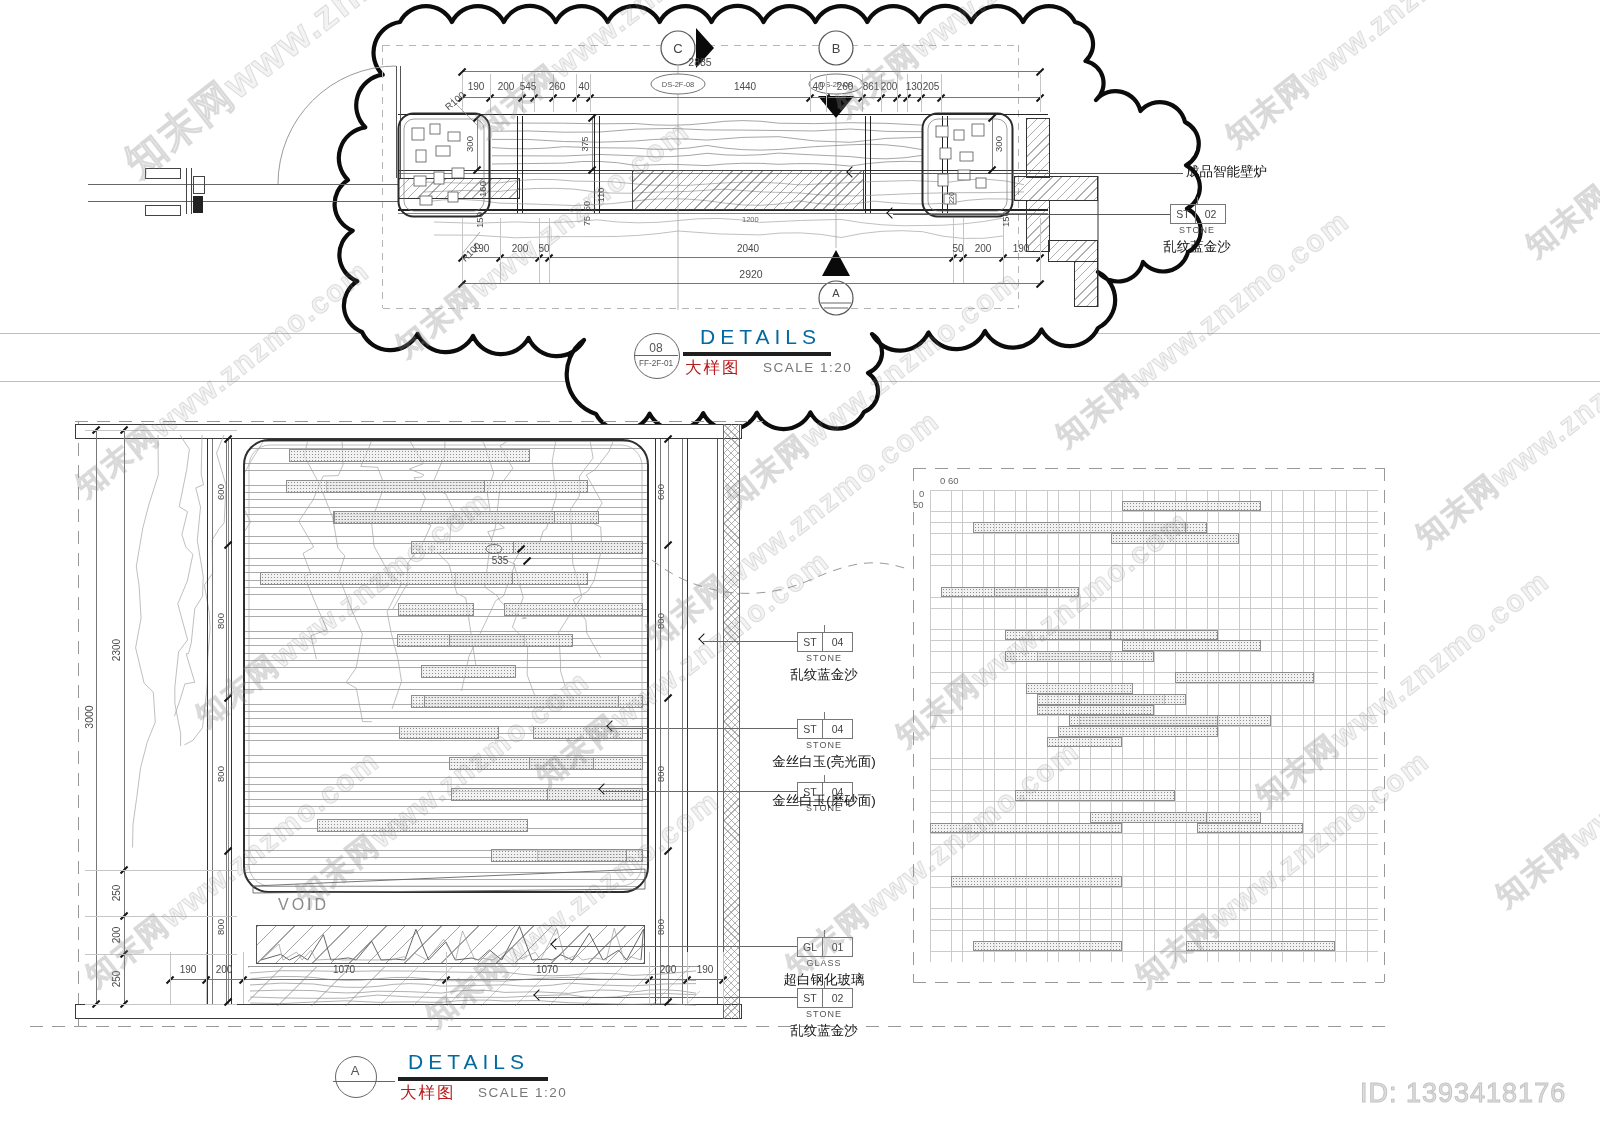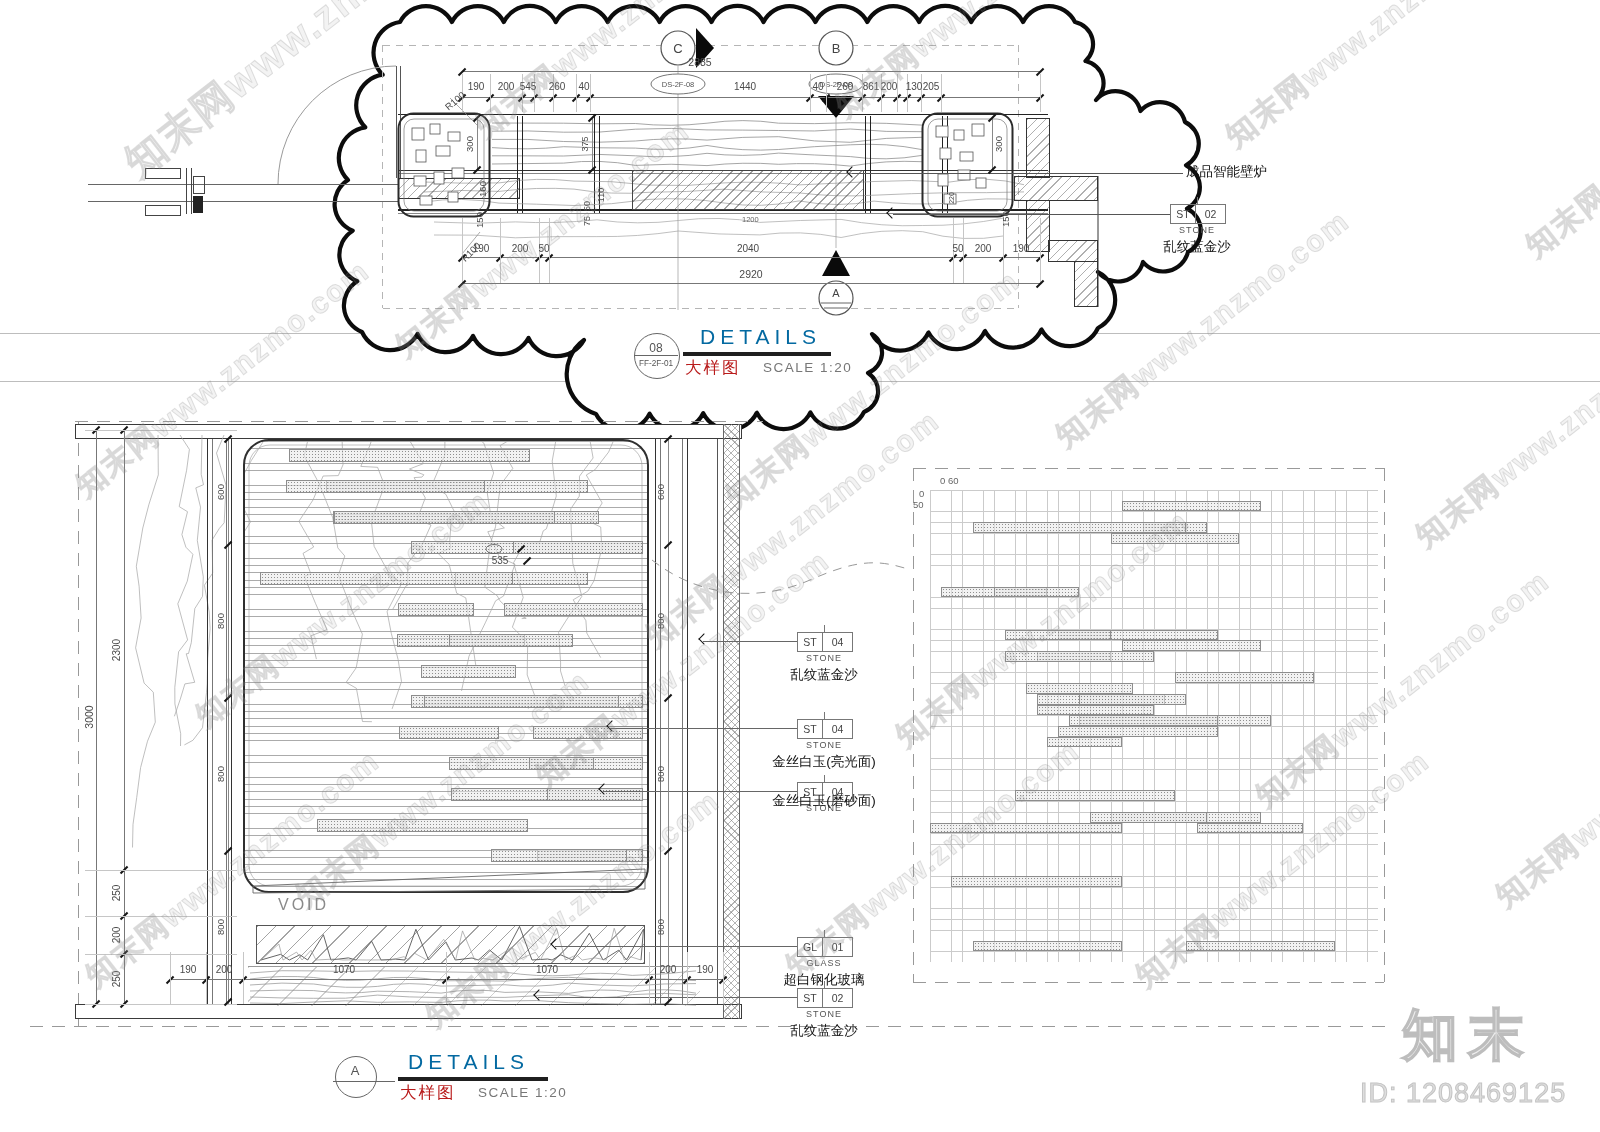--- a/index.html
+++ b/index.html
@@ -402,22 +402,21 @@
         <div class="stipple" style="left: 0px; top: 332.6px; width: 192.1px; height: 10.7px;"></div>
         <div class="stipple" style="left: 21.3px; top: 386.3px; width: 170.7px; height: 10.7px;"></div>
         <div class="stipple" style="left: 42.7px; top: 450.7px; width: 149.4px; height: 10.7px;"></div>
         <div class="stipple" style="left: 256.1px; top: 450.7px; width: 149.4px; height: 10.7px;"></div>
       </div>
     <div class="dimtext" style="left:940px;top:476px;font-size:9.5px;color:#666;">0 60</div>
     <div class="dimtext" style="left:919px;top:489px;font-size:9.5px;color:#666;">0</div>
     <div class="dimtext" style="left:913px;top:500px;font-size:9.5px;color:#666;">50</div>
   </div>
 
-  <div id="brand-logo">知末</div>
-  <div id="brand-id">ID: 1208469125</div>
+  <div id="brand-id">ID: 1393418176</div>
 
   <div id="annot">
       <div class="ln" style="left: 462px; top: 71px; width: 578px; height: 0.9px; background: rgb(119, 119, 119);"></div>
       <div class="tick" style="left: 457px; top: 70.5px;"></div>
       <div class="tick" style="left: 1035px; top: 70.5px;"></div>
       <div class="dimtext" style="left: 700px; top: 62px; font-size: 10.5px; color: rgb(74, 74, 74); transform: translate(-50%, -50%);">2885</div>
       <div class="ln" style="left: 462px; top: 97px; width: 578px; height: 0.9px; background: rgb(119, 119, 119);"></div>
       <div class="tick" style="left: 457px; top: 96.5px;"></div>
       <div class="ln" style="left: 462px; top: 74px; width: 0.6px; height: 38px; background: rgb(198, 198, 198);"></div>
       <div class="tick" style="left: 485px; top: 96.5px;"></div>

